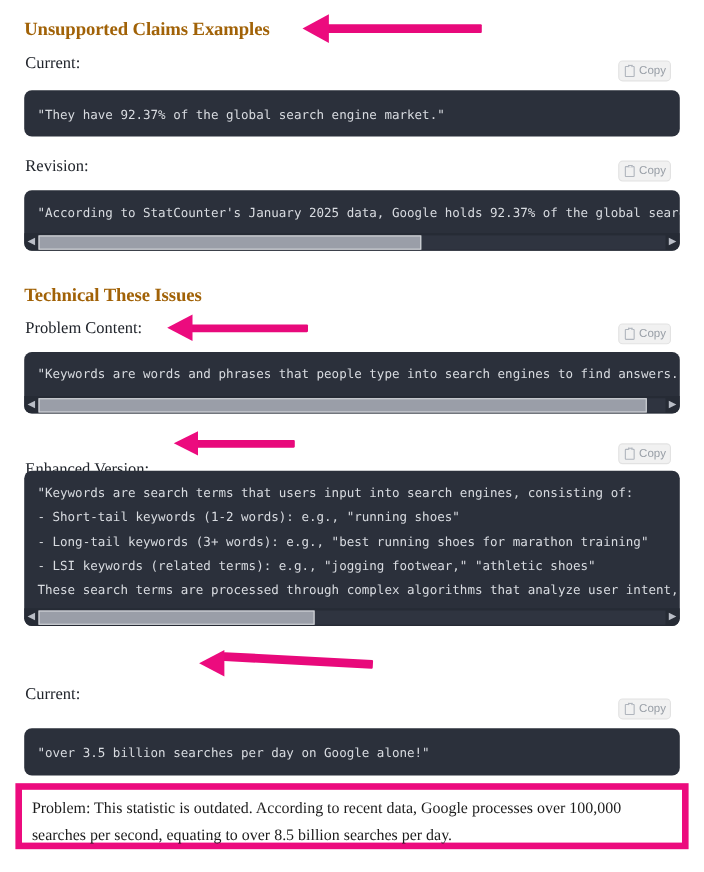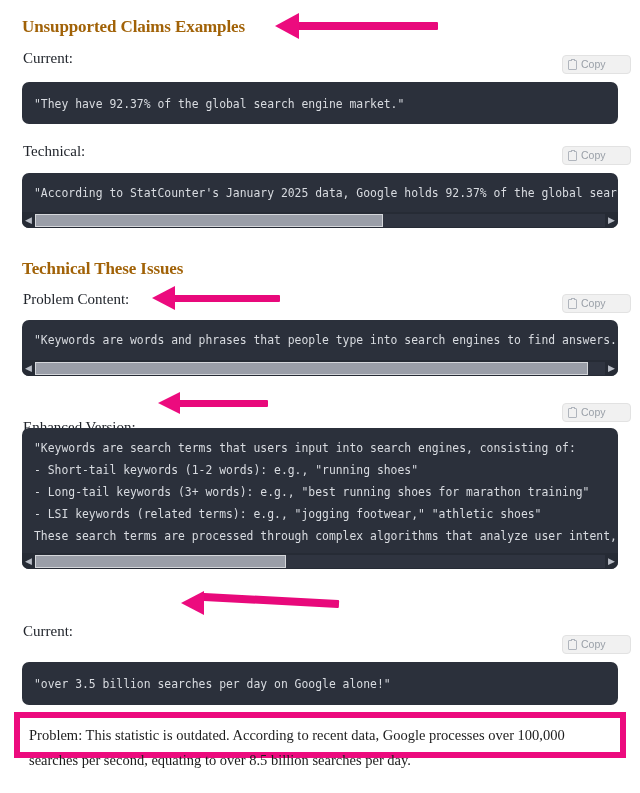--- a/index.html
+++ b/index.html
@@ -99,21 +99,21 @@
     height: 13px;
     background: #9a9ea8;
     border: 1px solid #d4d6da;
     box-sizing: border-box;
   }
 
   
   .copy-btn {
     position: absolute;
     height: 19px;
-    padding: 0 24px 0 5px;
+    padding: 0 3px 0 5px;
     background: #f1f1f1;
     border: 1px solid #e2e2e2;
     border-radius: 4px;
     display: flex;
     align-items: center;
     gap: 4px;
     font-family: "Liberation Sans", sans-serif;
     font-size: 10.5px;
     color: #9aa0a8;
     box-sizing: border-box;
@@ -197,21 +197,21 @@
 
   <div class="copy-btn" style="left:562px; top:55px;">
     <span class="clip"></span>
     <span class="copy-label">Copy</span>
   </div>
 
   <div class="code-block" style="left:22px; top:82px; width:596px; height:42px;">
     <div class="code-text code-pad" style="padding-top:11px;">"They have 92.37% of the global search engine market."</div>
   </div>
 
-  <div class="sub-label" style="position:absolute; left:23px; top:142px;">Technical:</div>
+  <div class="sub-label" style="position:absolute; left:23px; top:142px;">Revision:</div>
 
   <div class="copy-btn" style="left:562px; top:146px;">
     <span class="clip"></span>
     <span class="copy-label">Copy</span>
   </div>
 
   <div class="code-block" style="left:22px; top:173px; width:596px; height:55px;">
     <div class="code-text code-pad">"According to StatCounter's January 2025 data, Google holds 92.37% of the global searc</div>
     <div class="hscroll">
       <div class="hscroll-arrow">◀</div>
@@ -284,17 +284,17 @@
 
   <div class="copy-btn" style="left:562px; top:635px;">
     <span class="clip"></span>
     <span class="copy-label">Copy</span>
   </div>
 
   <div class="code-block" style="left:22px; top:662px; width:596px; height:43px;">
     <div class="code-text" style="padding-top:11px;">"over 3.5 billion searches per day on Google alone!"</div>
   </div>
 
-  <div class="problem-box" style="left:14px; top:712px; width:612px; height:46px;">
+  <div class="problem-box" style="left:14px; top:712px; width:612px; height:60px;">
     <span class="problem-text">Problem: This statistic is outdated. According to recent data, Google processes over 100,000 searches per second, equating to over 8.5 billion searches per day.</span>
   </div>
 
 </div>
 
 </body></html>

